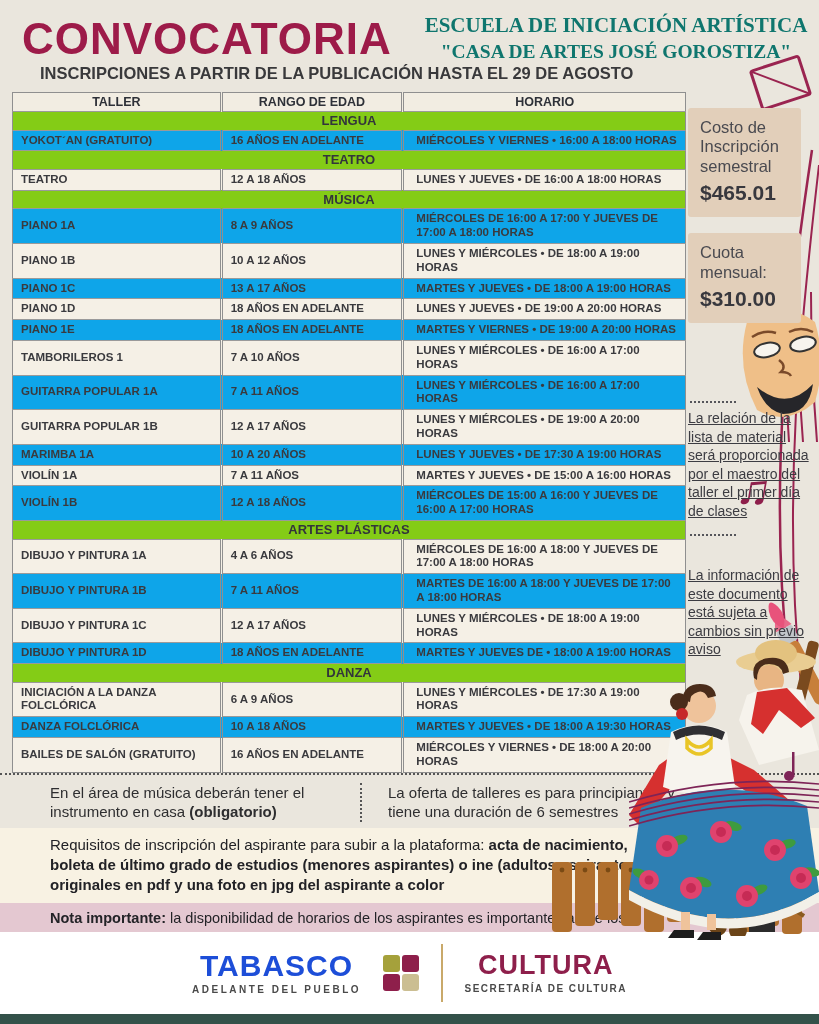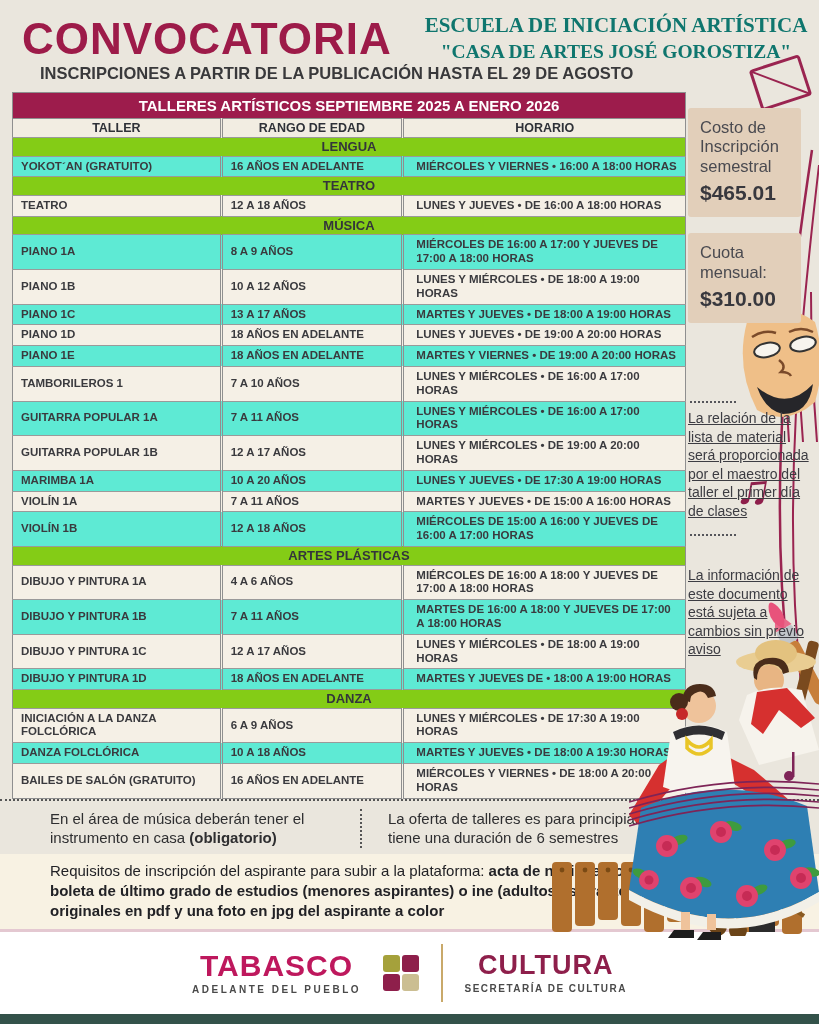--- a/index.html
+++ b/index.html
@@ -27,21 +27,21 @@
   table { width:100%; border-collapse:collapse; border:1.5px solid #8F8F8F; }
   thead th { background:#F2EDE2; color:#2E3138; font-size:12.5px; padding:2px 0; }
   thead th + th, td.c2, td.c3 { border-left:3px double #8F8F8F; }
   tr.section td { background:#84cc16; color:#33353B; font-weight:bold; text-align:center;
     font-size:13px; padding:1px 0; }
   td { font-size:11.5px; color:#3A3A3E; padding:3px 8px; border-top:1px solid #9A9A9A;
     line-height:1.2; }
   td.c1 { font-weight:bold; width:31%; }
   td.c2 { width:27%; font-weight:600; }
   td.c3 { width:42%; font-weight:600; padding-left:12px; }
-  tr.tan td { background:#5eead4; }
+  tr.tan td { background:#0ea5e9; }
   tr.cream td { background:#F5F0E6; }
 
   
   .notes-row { display:flex; border-top:2px dotted #555; padding:8px 0 6px 0; }
   .note { font-size:15px; color:#2E2E30; line-height:1.3; }
   .note b { font-weight:bold; }
   .note-left { margin-left:50px; width:280px; }
   .note-right { margin-left:30px; padding-left:26px; border-left:2px dotted #555; width:330px; }
 
   
@@ -55,21 +55,21 @@
   .pink-band b { font-weight:bold; }
 
   
   .cta { background:#F2E8E3; padding:4px 0 4px 55px; font-size:15.5px; font-weight:bold;
     color:#1F1F23; }
 
   
   .footer { position:absolute; left:0; bottom:10px; width:819px; height:82px; background:#FFFFFF;
     z-index:4; display:flex; align-items:center; justify-content:center; gap:22px; }
   .tab-block { text-align:center; }
-  .tab-word { font-size:30px; font-weight:800; letter-spacing:1px; color:#be185d; line-height:1; }
+  .tab-word { font-size:30px; font-weight:800; letter-spacing:1px; color:#1d4ed8; line-height:1; }
   .tab-sub { font-size:10px; font-weight:bold; letter-spacing:2.5px; color:#4A4A4A; margin-top:3px; }
   .logo-glyph { display:grid; grid-template-columns:17px 17px; grid-auto-rows:17px; gap:2px; }
   .logo-glyph span { border-radius:3px; display:block; }
   .g1 { background:#A5A13B; } .g2 { background:#8E1F4B; } .g3 { background:#8E1F4B; } .g4 { background:#CBBE92; }
   .vdiv { width:1.5px; height:58px; background:#C9A96A; }
   .cul-word { font-size:27px; font-weight:800; letter-spacing:1px; color:#8E1F4B; line-height:1; }
   .cul-sub { font-size:10px; font-weight:bold; letter-spacing:1.5px; color:#4A4A4A; margin-top:4px; text-align:left; }
   .teal-bar { position:absolute; left:0; bottom:0; width:819px; height:10px; background:#33524A; z-index:6; }
 
   
@@ -131,21 +131,20 @@
       <rect x="28" y="55" width="14" height="70" rx="6" fill="#C77F3B"></rect>
       <rect x="26" y="40" width="18" height="16" rx="3" fill="#C2C6CA"></rect>
       <path d="M26,40 q9,-26 18,0 z" fill="#E86A8A"></path>
       <path d="M30,18 q5,-14 10,0 q4,12 -5,22 q-9,-10 -5,-22 z" fill="#E8537B"></path>
     </g>
   </svg>
 
   <div class="flow">
 
     <div class="table-wrap">
-      <div class="tbl-title">TALLERES ARTÍSTICOS SEPTIEMBRE 2025 A ENERO 2026</div>
       <table>
         <thead>
             <tr id="cols-row">
               <th>TALLER</th>
               <th>RANGO DE EDAD</th>
               <th>HORARIO</th>
             </tr>
           </thead>
         <tbody id="tbl-body">
             <tr class="section">

